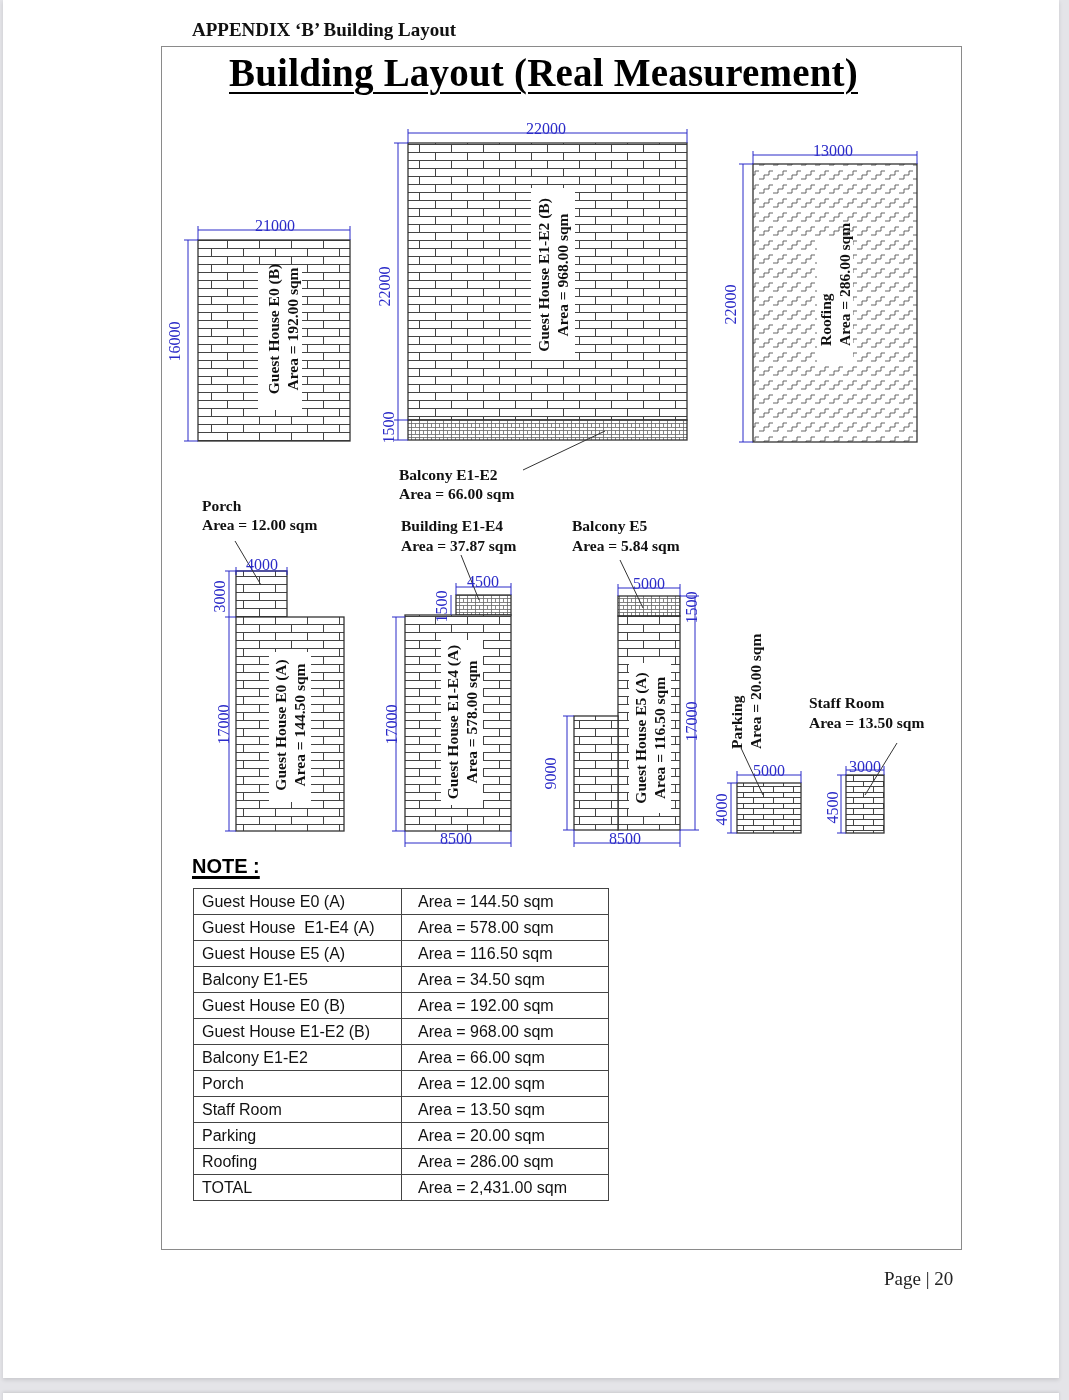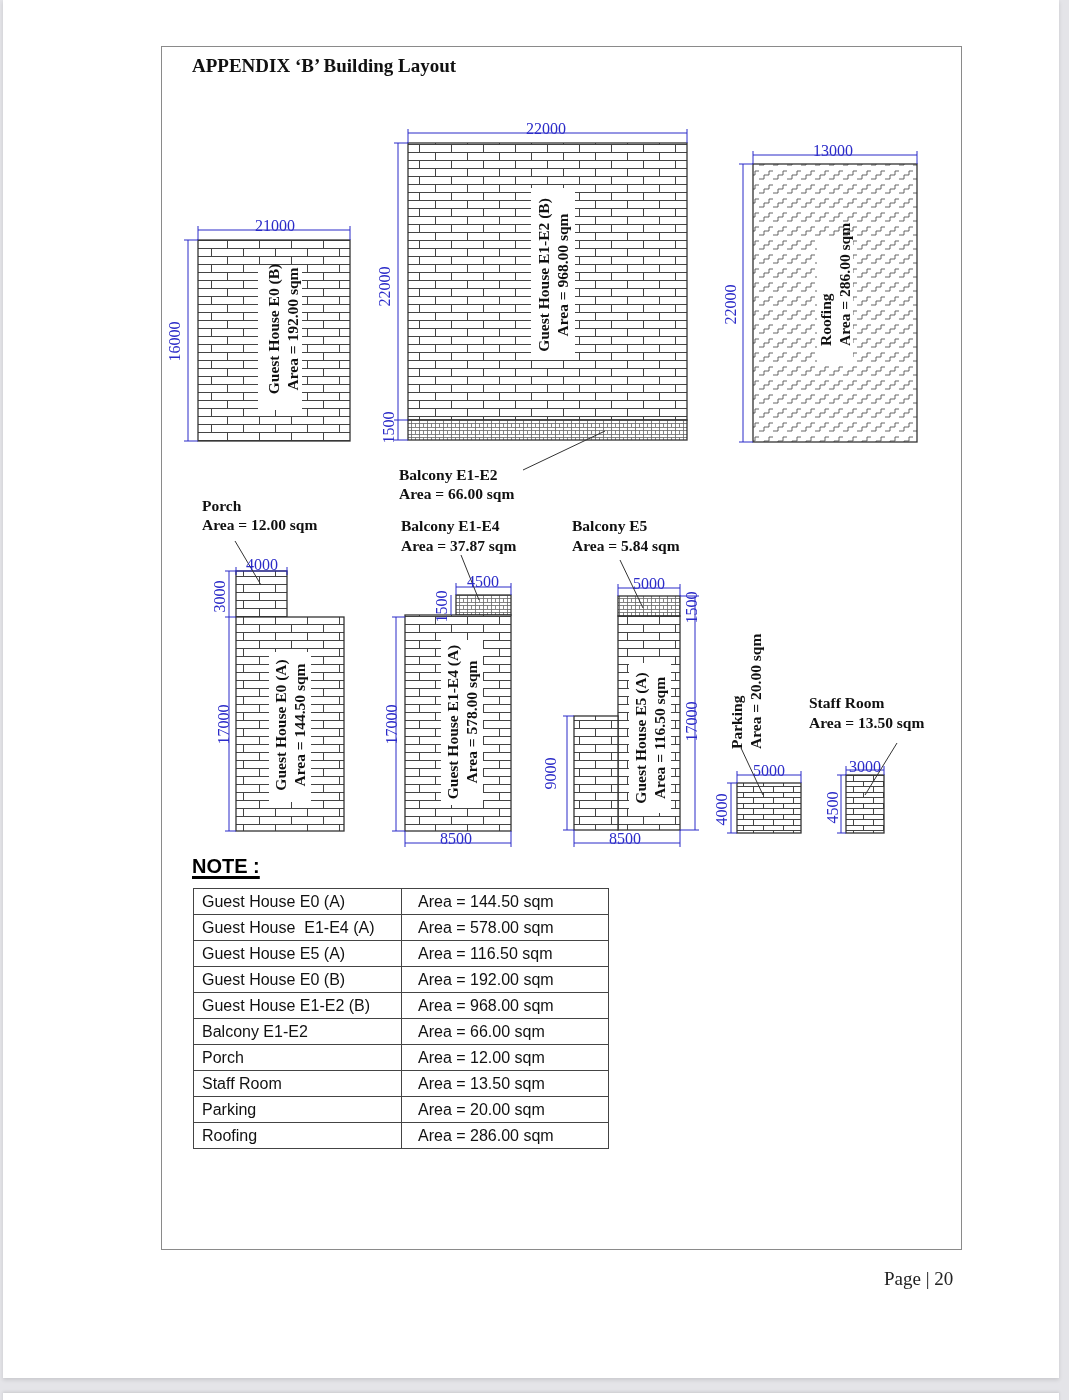--- a/index.html
+++ b/index.html
@@ -1,37 +1,38 @@
 <!DOCTYPE html>
 <html><head>
 <meta charset="utf-8">
 <style>
   html,body{margin:0;padding:0;}
   body{width:1069px;height:1400px;background:#e4e4e8;position:relative;overflow:hidden;font-family:"Liberation Serif",serif;}
   .page{position:absolute;left:3px;top:0;width:1056px;height:1378px;background:#fff;box-shadow:0 2px 4px rgba(0,0,0,0.12);}
   .next-page{position:absolute;left:3px;top:1393px;width:1056px;height:20px;background:#fff;box-shadow:0 -1px 3px rgba(0,0,0,0.12);}
-  .appendix{position:absolute;left:189px;top:19px;font-weight:bold;font-size:19px;color:#111;margin-top:36px;}
+  .appendix{position:absolute;left:189px;top:19px;font-weight:bold;font-size:19px;color:#111;}
   .frame{position:absolute;left:158px;top:46px;width:801px;height:1204px;border:1px solid #8a8a8a;box-sizing:border-box;}
   .title{position:absolute;left:226px;top:50px;font-weight:bold;font-size:39px;color:#000;text-decoration:underline;text-decoration-thickness:2px;text-underline-offset:6px;letter-spacing:0.2px;}
   svg.drawing{position:absolute;left:0;top:0;}
   .note-title{position:absolute;left:189px;top:855px;font-family:"Liberation Sans",sans-serif;font-weight:bold;font-size:20px;text-decoration:underline;text-decoration-thickness:3px;text-underline-offset:3px;}
   table.areas{position:absolute;left:190px;top:888px;border-collapse:collapse;font-family:"Liberation Sans",sans-serif;font-size:16px;color:#111;}
   table.areas td{border:1px solid #444;height:25px;padding:0 0 0 8px;line-height:25px;}
   table.areas td.c1{width:199px;}
   table.areas td.c2{width:190px;padding-left:16px;}
   .scale{position:absolute;left:697px;top:1158px;font-weight:bold;font-size:41px;color:#000;text-decoration:underline;text-decoration-thickness:5px;text-underline-offset:5px;}
   .pagenum{position:absolute;left:881px;top:1268px;font-size:19px;color:#222;text-align:right;}
   .lbl{position:absolute;font-weight:bold;font-size:15.5px;color:#111;line-height:19px;white-space:nowrap;}
 </style>
 </head>
 <body>
 
 <div class="page">
   <div class="appendix">APPENDIX ‘B’ Building Layout</div>
   <div class="frame"></div>
+  <div class="title">Building Layout (Real Measurement)</div>
 
   <svg class="drawing" width="1056" height="1378" xmlns="http://www.w3.org/2000/svg">
     <defs>
       <pattern id="brick" width="32" height="16" patternUnits="userSpaceOnUse">
         <rect width="32" height="16" fill="#fff"></rect>
         <path d="M0 0.5H32 M0 8.5H32 M0.5 0V8 M16.5 8V16" stroke="#444" stroke-width="1" fill="none"></path>
       </pattern>
       <pattern id="brickSmall" width="20" height="11" patternUnits="userSpaceOnUse">
         <rect width="20" height="11" fill="#fff"></rect>
         <path d="M0 0.5H20 M0 5.5H20 M0.5 0V5.5 M10.5 5.5V11" stroke="#444" stroke-width="1" fill="none"></path>
@@ -210,21 +211,21 @@
   </div>
   <div style="position:absolute;left:668px;top:655px;width:150px;transform:rotate(-90deg);text-align:left;">
     <div class="lbl" style="position:static;">Parking</div>
     <div class="lbl" style="position:static;">Area =  20.00 sqm</div>
   </div>
 
   <div class="lbl" style="left:396px;top:465px;">Balcony E1-E2</div>
   <div class="lbl" style="left:396px;top:484px;">Area = 66.00 sqm</div>
   <div class="lbl" style="left:199px;top:496px;">Porch</div>
   <div class="lbl" style="left:199px;top:515px;">Area = 12.00 sqm</div>
-  <div class="lbl" style="left:398px;top:516px;">Balcony E1-E4</div>
+  <div class="lbl" style="left:398px;top:516px;">Building E1-E4</div>
   <div class="lbl" style="left:398px;top:536px;">Area = 37.87 sqm</div>
   <div class="lbl" style="left:569px;top:516px;">Balcony E5</div>
   <div class="lbl" style="left:569px;top:536px;">Area = 5.84 sqm</div>
   <div class="lbl" style="left:806px;top:693px;">Staff Room</div>
   <div class="lbl" style="left:806px;top:713px;">Area = 13.50 sqm</div>
 
   <div class="note-title">NOTE :</div>
   <table class="areas">
     <tbody>
       <tr>
@@ -233,20 +234,24 @@
         </tr>
       <tr>
           <td class="c1" style="white-space:pre">Guest House  E1-E4 (A)</td>
           <td class="c2">Area = 578.00 sqm</td>
         </tr>
       <tr>
           <td class="c1">Guest House E5 (A)</td>
           <td class="c2">Area = 116.50 sqm</td>
         </tr>
       <tr>
+          <td class="c1">Balcony E1-E5</td>
+          <td class="c2">Area = 34.50 sqm</td>
+        </tr>
+      <tr>
           <td class="c1">Guest House E0 (B)</td>
           <td class="c2">Area = 192.00 sqm</td>
         </tr>
       <tr>
           <td class="c1">Guest House E1-E2 (B)</td>
           <td class="c2">Area = 968.00 sqm</td>
         </tr>
       <tr>
           <td class="c1">Balcony E1-E2</td>
           <td class="c2">Area = 66.00 sqm</td>
@@ -259,19 +264,23 @@
           <td class="c1">Staff Room</td>
           <td class="c2">Area = 13.50 sqm</td>
         </tr>
       <tr>
           <td class="c1">Parking</td>
           <td class="c2">Area = 20.00 sqm</td>
         </tr>
       <tr>
           <td class="c1">Roofing</td>
           <td class="c2">Area = 286.00 sqm</td>
+        </tr>
+      <tr>
+          <td class="c1">TOTAL</td>
+          <td class="c2">Area = 2,431.00 sqm</td>
         </tr>
     </tbody>
   </table>
 
   <div class="pagenum">Page | 20</div>
 </div>
 <div class="next-page"></div>
 
 </body></html>

